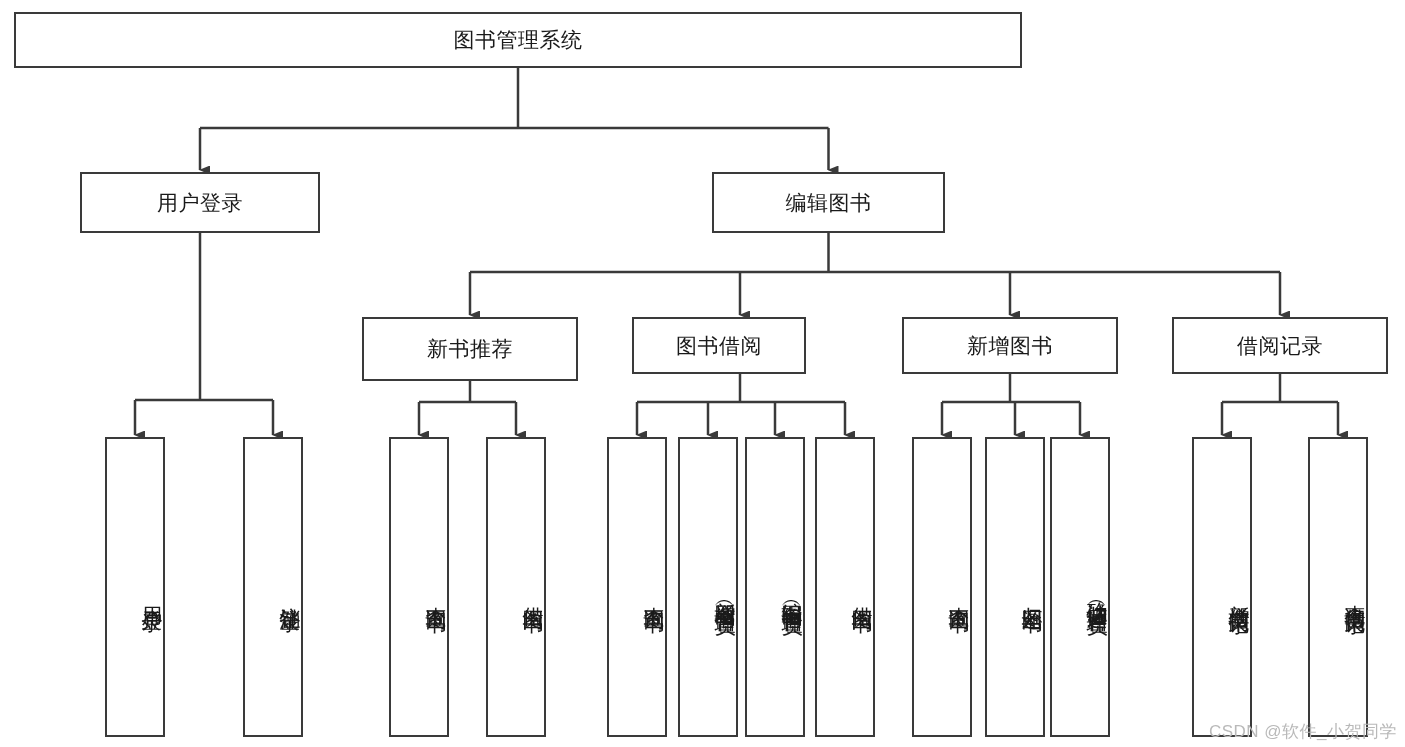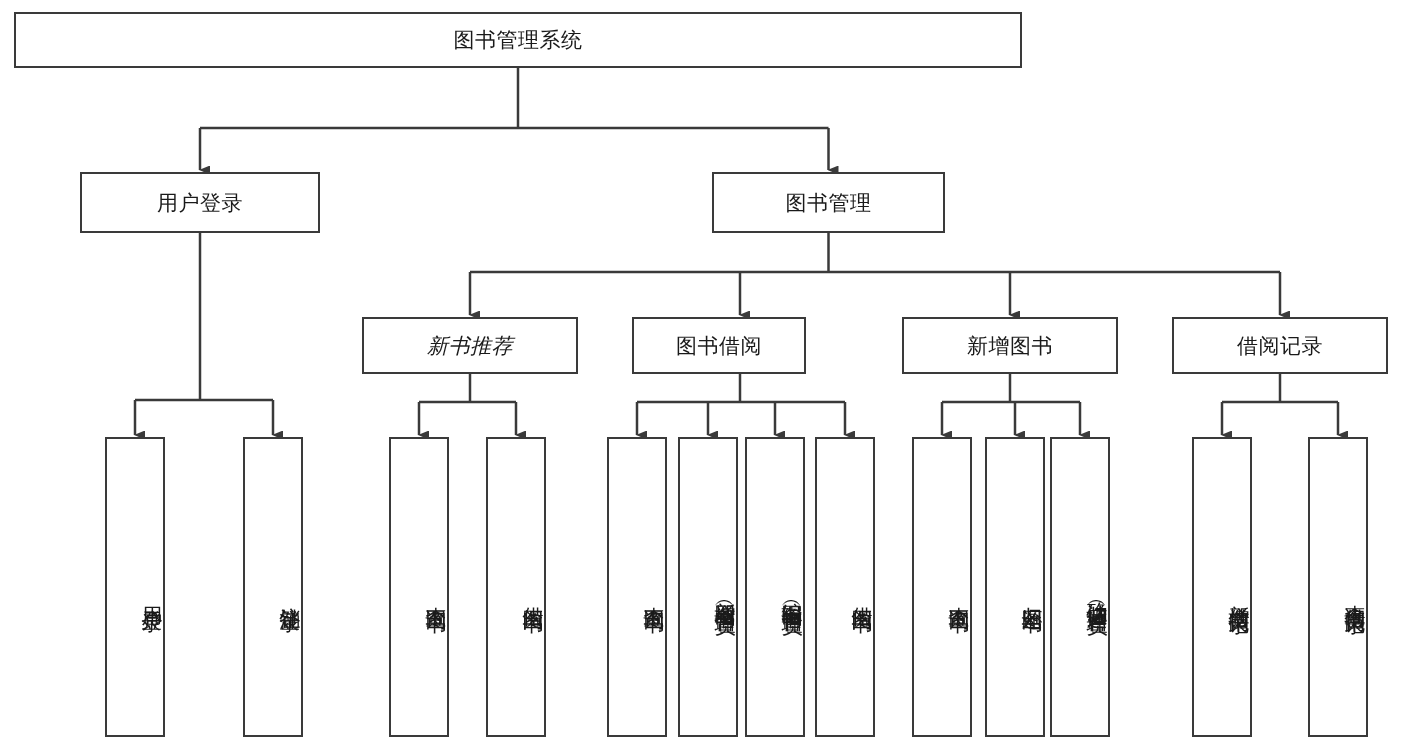--- a/index.html
+++ b/index.html
@@ -111,23 +111,23 @@
   </svg>
 
   <div id="nodes-layer">
       <div class="node horiz" style="left: 14px; top: 12px; width: 1008px; height: 56px;">
         <span class="label">图书管理系统</span>
       </div>
       <div class="node horiz" style="left: 80px; top: 172px; width: 240px; height: 61px;">
         <span class="label">用户登录</span>
       </div>
       <div class="node horiz" style="left: 712px; top: 172px; width: 233px; height: 61px;">
-        <span class="label">图书管理</span>
+        <span class="label">编辑图书</span>
       </div>
-      <div class="node horiz" style="left: 362px; top: 317px; width: 216px; height: 57px; font-style: italic;">
+      <div class="node horiz" style="left: 362px; top: 317px; width: 216px; height: 64px;">
         <span class="label">新书推荐</span>
       </div>
       <div class="node horiz" style="left: 632px; top: 317px; width: 174px; height: 57px;">
         <span class="label">图书借阅</span>
       </div>
       <div class="node horiz" style="left: 902px; top: 317px; width: 216px; height: 57px;">
         <span class="label">新增图书</span>
       </div>
       <div class="node horiz" style="left: 1172px; top: 317px; width: 216px; height: 57px; text-align: center;">
         <span class="label">借阅记录</span>
@@ -166,13 +166,14 @@
         <span class="label">确认归还（管理员）</span>
       </div>
       <div class="node vert" style="left: 1192px; top: 437px; width: 60px; height: 300px;">
         <span class="label">新增借阅记录</span>
       </div>
       <div class="node vert" style="left: 1308px; top: 437px; width: 60px; height: 300px;">
         <span class="label">查询借阅记录</span>
       </div>
     </div>
 
+  <div id="watermark">CSDN @软件_小贺同学</div>
 </div>
 
 </body></html>

